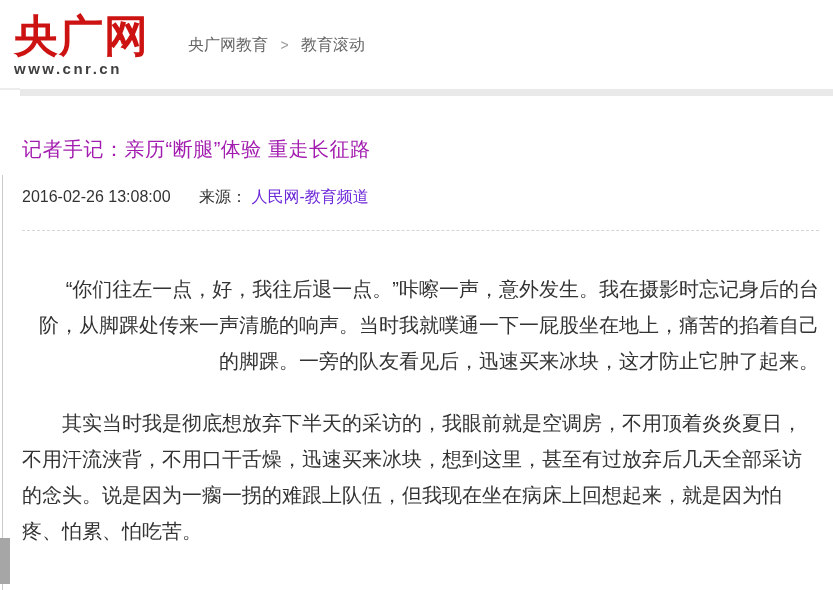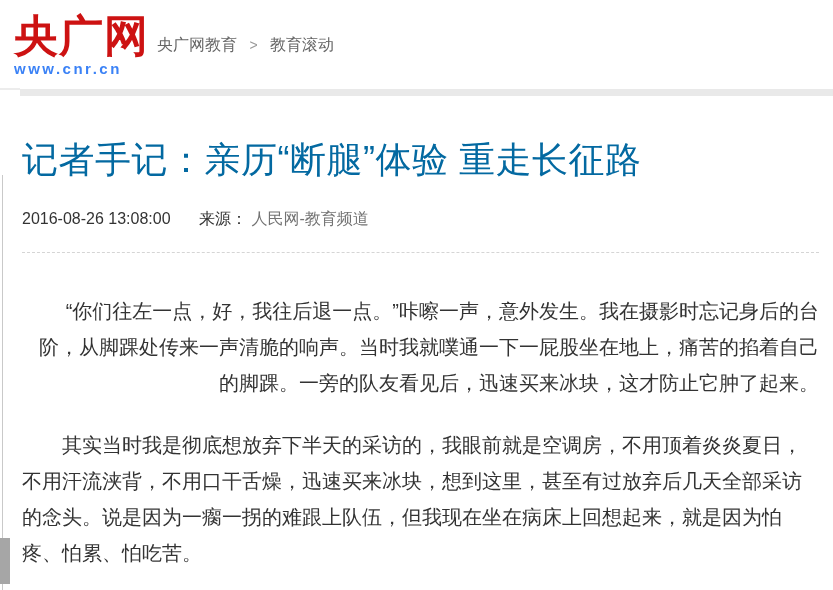--- a/index.html
+++ b/index.html
@@ -33,25 +33,25 @@
     font-size: 44px;
     font-weight: bold;
     color: #cd1212;
     letter-spacing: 1px;
   }
   .logo-sub {
     display: block;
     margin-top: 3px;
     font-size: 15px;
     font-weight: bold;
-    color: #3b82f6;
+    color: #404040;
     letter-spacing: 2.5px;
   }
   .breadcrumb {
-    margin-left: 8px;
+    margin-left: 39px;
     font-size: 16px;
     color: #666666;
   }
   .breadcrumb a {
     color: #666666;
     text-decoration: none;
   }
   .crumb-sep {
     margin: 0 8px;
     color: #999999;
@@ -79,35 +79,35 @@
     height: 7px;
     background: #e9e9e9;
   }
 
   
   .content {
     padding: 0 14px 0 22px;
   }
   .article-title {
     margin: 36px 0 0 0;
-    font-size: 36px;
+    font-size: 20px;
     font-weight: 400;
-    color: #0369a1;
+    color: #a21caf;
     letter-spacing: 0.5px;
   }
   .meta {
     margin-top: 24px;
     font-size: 16px;
     color: #333333;
   }
   .meta .source-label {
     margin-left: 24px;
   }
   .meta a.source-link {
-    color: #737373;
+    color: #6d28d9;
     text-decoration: none;
   }
   .dashed-divider {
     border: 0;
     border-top: 1px dashed #d5d5d5;
     margin: 22px 0 0 0;
   }
   .body-text p {
     margin: 26px 0 0 0;
     font-size: 20px;
@@ -157,21 +157,21 @@
 
   <div class="top-bar">
     <div class="bar-notch"></div>
     <div class="bar-main"></div>
   </div>
 
   <main class="content">
     <h1 class="article-title">记者手记：亲历“断腿”体验 重走长征路</h1>
 
     <div class="meta">
-      <span>2016-08-26 13:08:00</span>
+      <span>2016-02-26 13:08:00</span>
       <span class="source-label">来源：</span>
       <a href="#" class="source-link">人民网-教育频道</a>
     </div>
 
     <hr class="dashed-divider">
 
     <div class="body-text">
       <p>“你们往左一点，好，我往后退一点。”咔嚓一声，意外发生。我在摄影时忘记身后的台阶，从脚踝处传来一声清脆的响声。当时我就噗通一下一屁股坐在地上，痛苦的掐着自己的脚踝。一旁的队友看见后，迅速买来冰块，这才防止它肿了起来。</p>
       <p>其实当时我是彻底想放弃下半天的采访的，我眼前就是空调房，不用顶着炎炎夏日，不用汗流浃背，不用口干舌燥，迅速买来冰块，想到这里，甚至有过放弃后几天全部采访的念头。说是因为一瘸一拐的难跟上队伍，但我现在坐在病床上回想起来，就是因为怕疼、怕累、怕吃苦。</p>
     </div>

